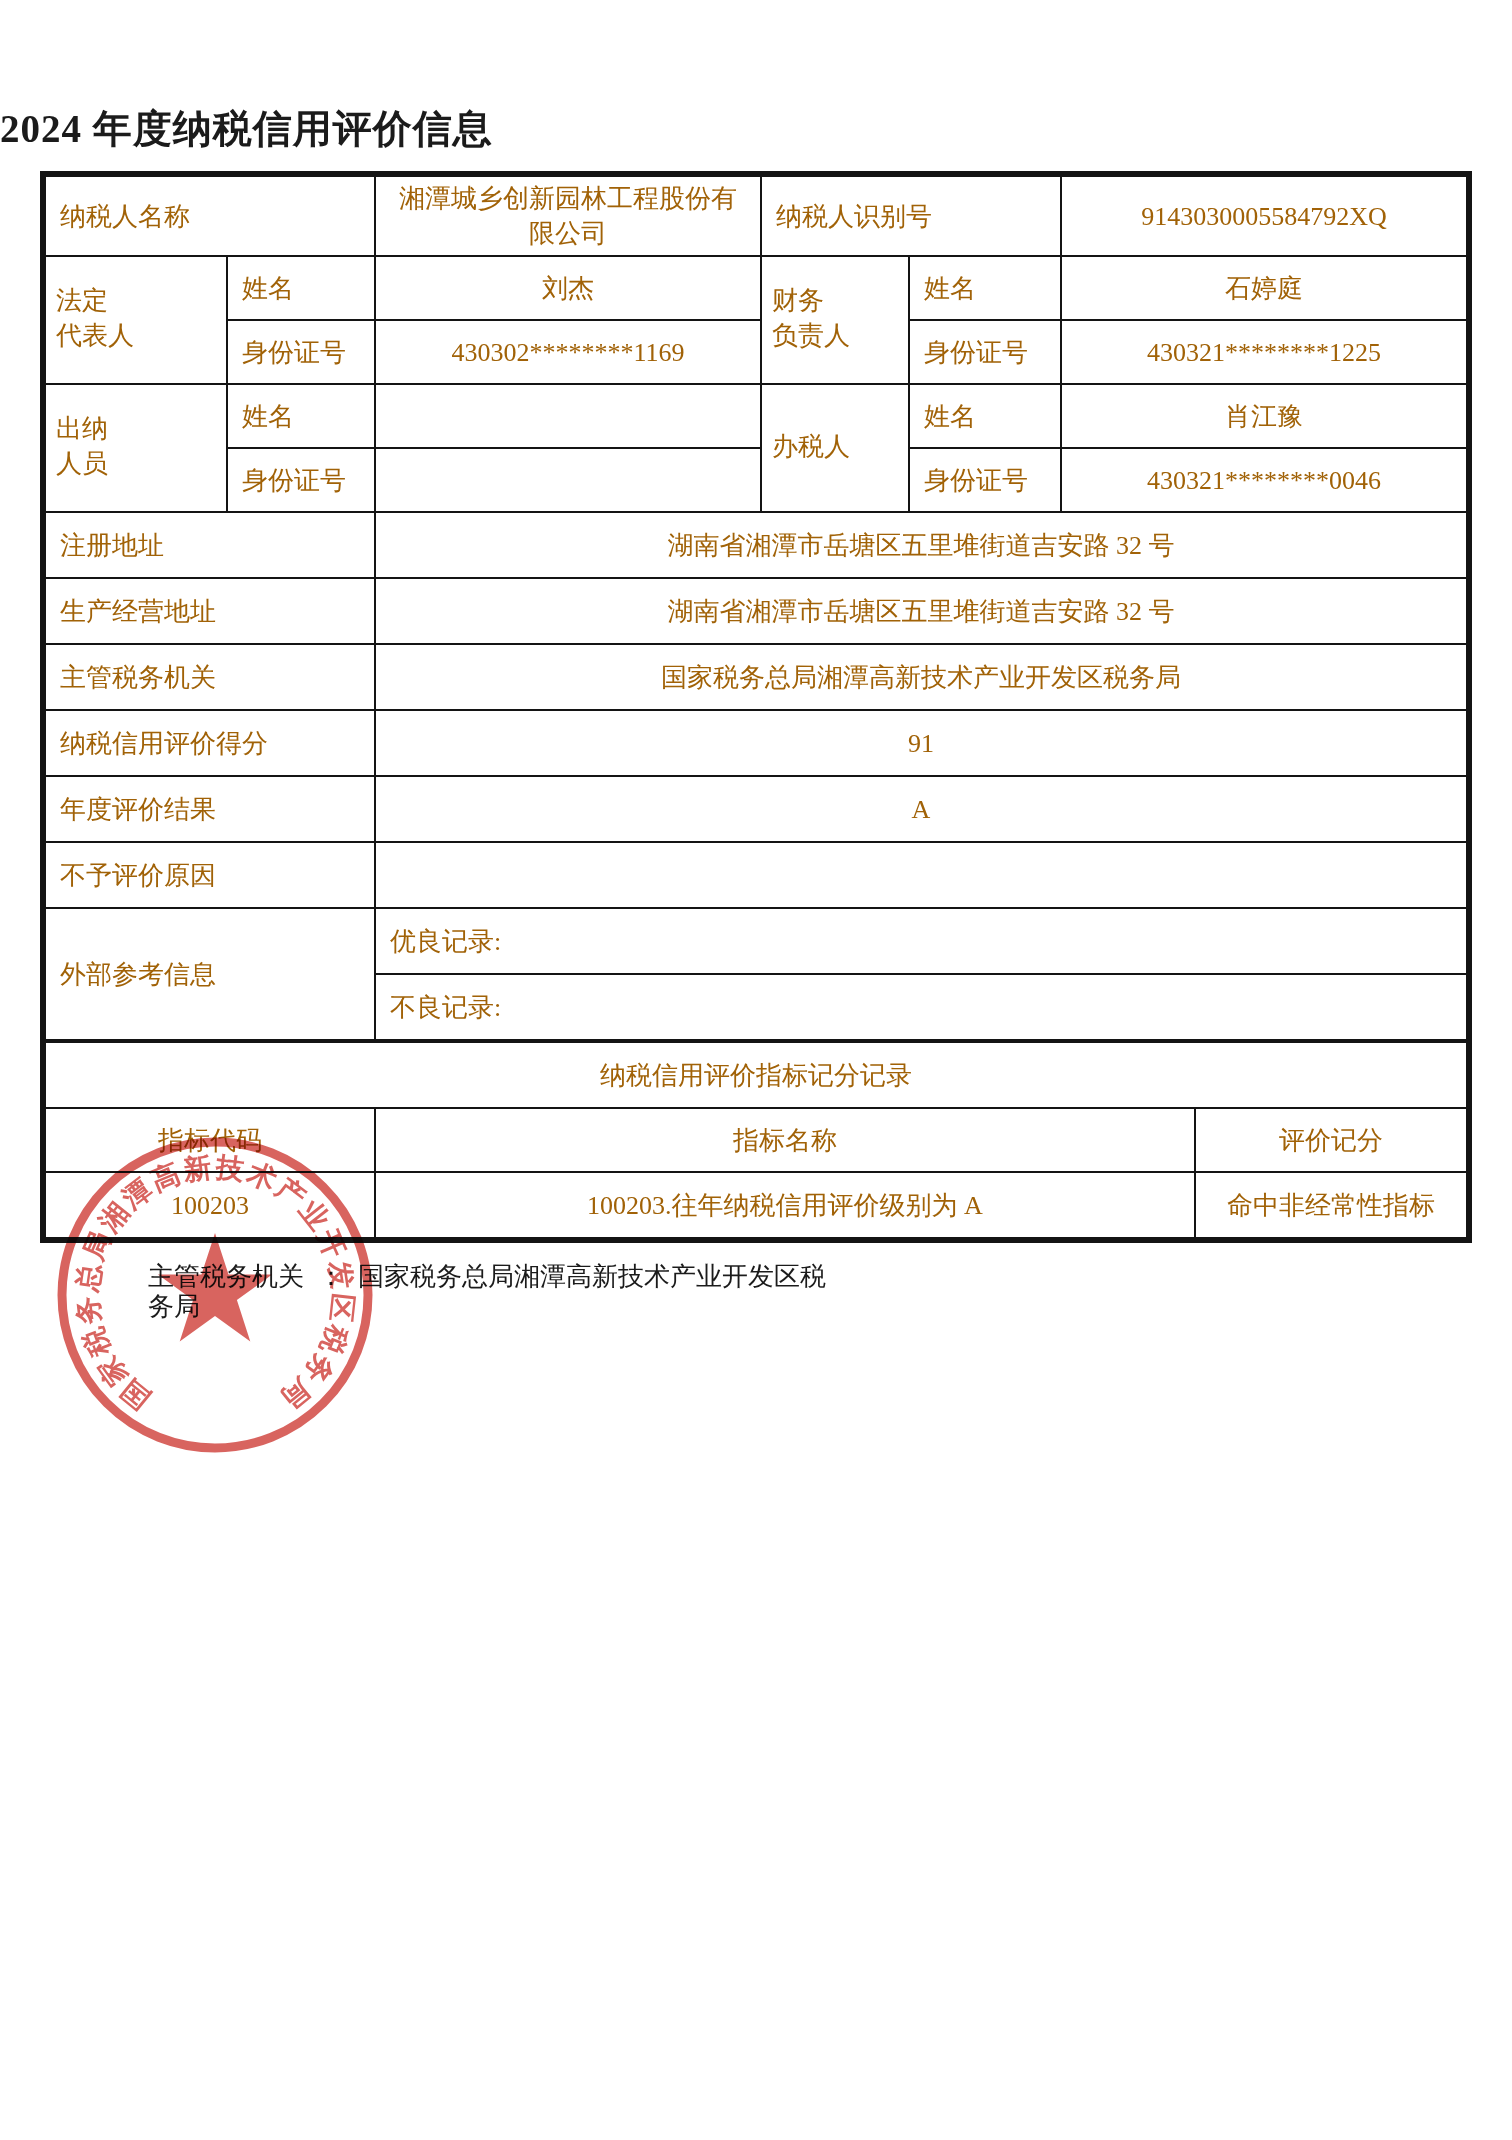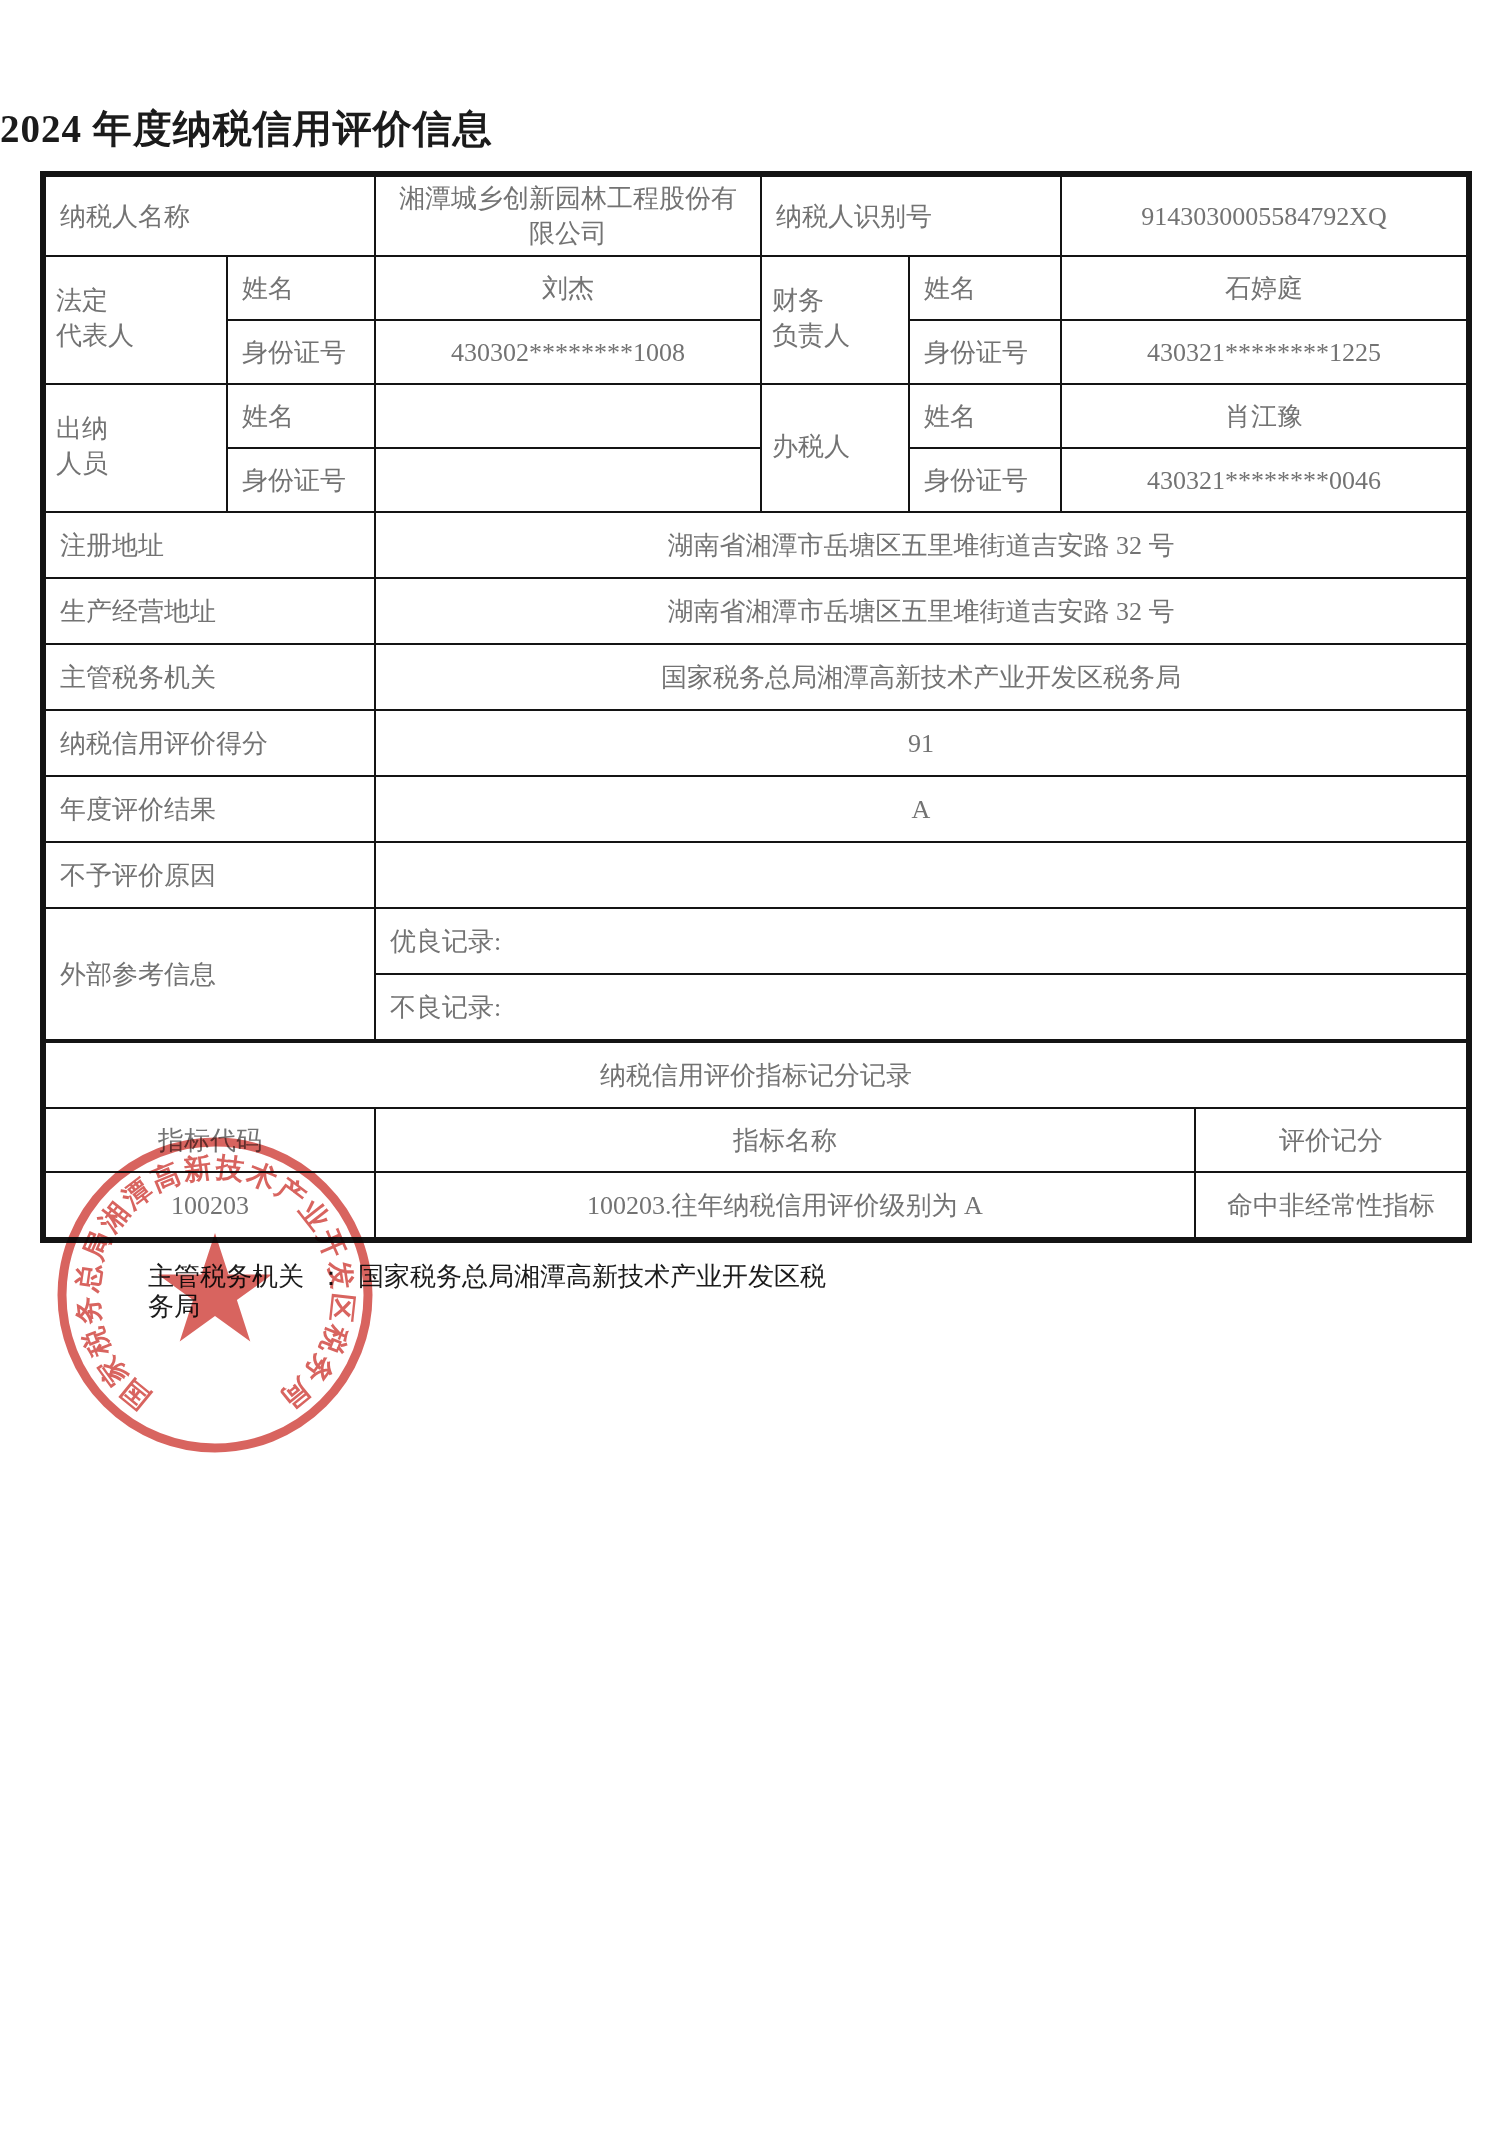--- a/index.html
+++ b/index.html
@@ -16,21 +16,21 @@
     text-align:left;
     font-size:39px; font-weight:bold; letter-spacing:1px;
   }
   .tables {
     position:absolute; left:40px; top:171px; width:1432px;
     border:4px solid #141414; box-sizing:border-box;
     background:#fff;
   }
   table.tbl {
     border-collapse:collapse; table-layout:fixed; width:100%;
-    font-size:26px; color:#737373;
+    font-size:26px; color:#a16207;
   }
   table.tbl td {
     border:2px solid #141414;
     padding:4px 10px;
     overflow:hidden;
     vertical-align:middle;
     line-height:1.35;
   }
   .c { text-align:center; }
   .l { text-align:left; padding-left:14px !important; }
@@ -92,21 +92,21 @@
 代表人</td>
           <td class="l">姓名</td>
           <td class="c">刘杰</td>
           <td class="group" rowspan="2">财务
 负责人</td>
           <td class="l">姓名</td>
           <td class="c">石婷庭</td>
         </tr>
         <tr class="h64">
           <td class="l">身份证号</td>
-          <td class="c">430302********1008</td>
+          <td class="c">430302********1169</td>
           <td class="l">身份证号</td>
           <td class="c">430321********1225</td>
         </tr>
 
         <tr class="h64">
           <td class="group" rowspan="2">出纳
 人员</td>
           <td class="l">姓名</td>
           <td class="c"></td>
           <td class="group" rowspan="2">办税人</td>

